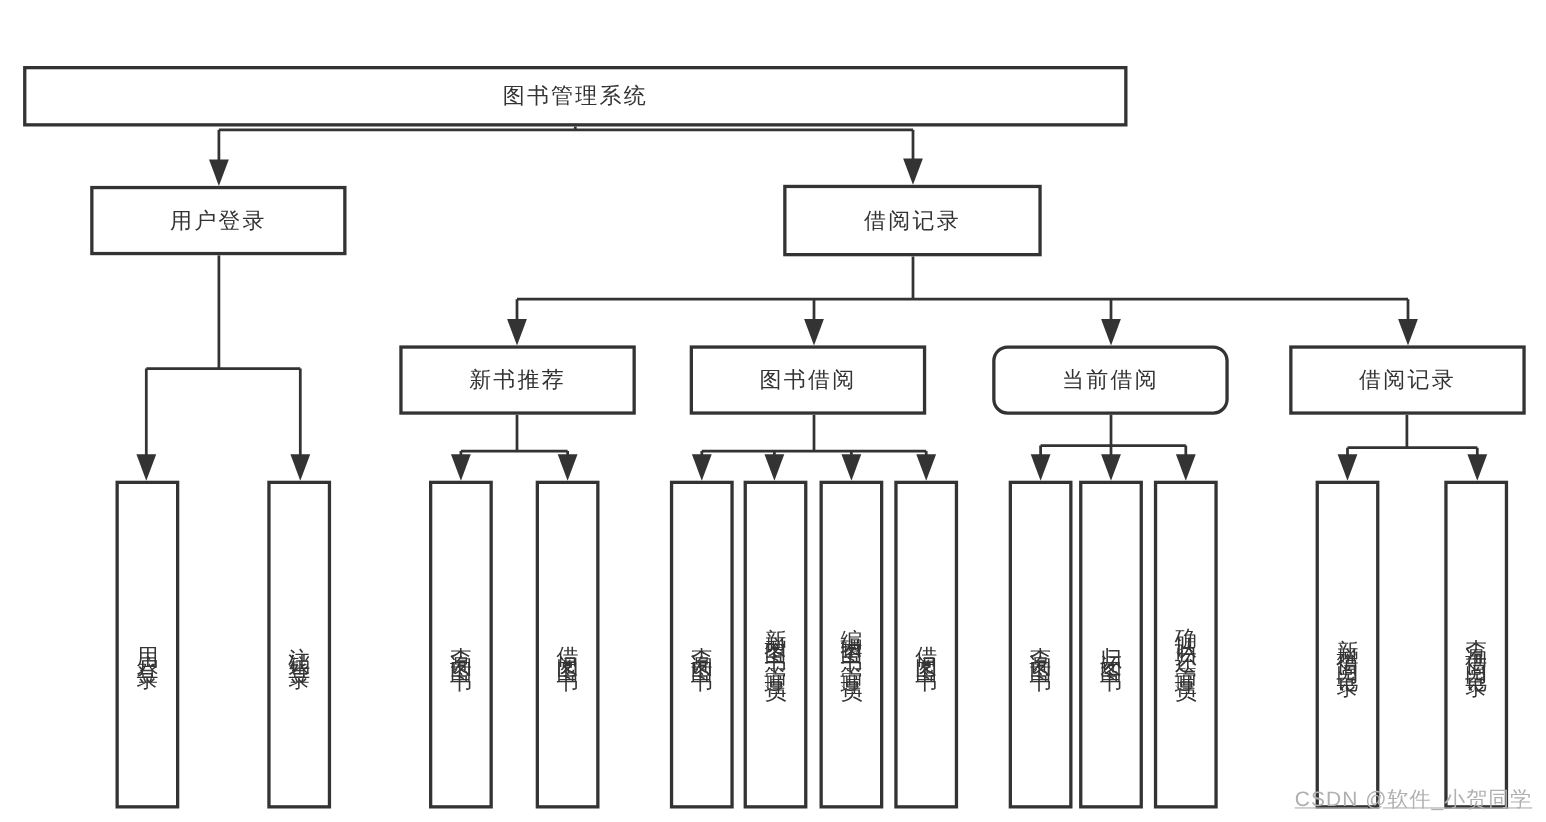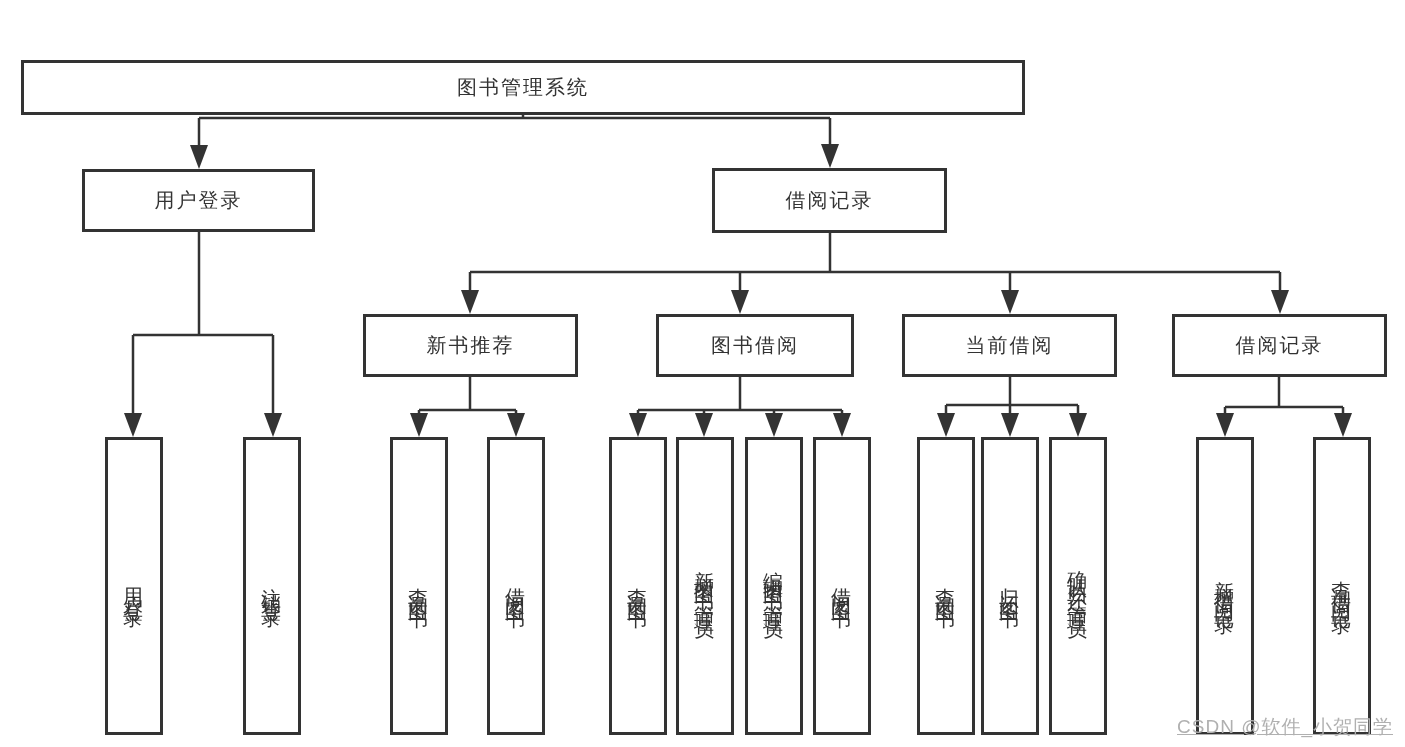--- a/index.html
+++ b/index.html
@@ -35,22 +35,22 @@
     text-orientation: mixed;
     letter-spacing: 7px;
     font-size: 20px;
     color: #333333;
   }
   
   #root       { left: 21px;   top: 13px;  width: 1004px; height: 55px; margin-top: 47px; }
   #n-user     { left: 82px;   top: 169px; width: 233px;  height: 63px; }
   #n-book     { left: 712px;  top: 168px; width: 235px;  height: 65px; }
   #n-newbook  { left: 363px;  top: 314px; width: 215px;  height: 63px; }
-  #n-borrow   { left: 656px;  top: 314px; width: 198px;  height: 63px; text-align: center; }
-  #n-current  { left: 902px;  top: 314px; width: 215px;  height: 63px; }
+  #n-borrow   { left: 627px;  top: 314px; width: 215px;  height: 63px; text-align: center; }
+  #n-current  { left: 902px;  top: 314px; width: 215px;  height: 63px; border-radius: 14px; }
   #n-record   { left: 1172px; top: 314px; width: 215px;  height: 63px; }
   
   .vleaf { top: 437px; width: 58px; height: 298px; }
   #l1  { left: 105px; }
   #l2  { left: 243px; }
   #l3  { left: 390px; }
   #l4  { left: 487px; }
   #l5  { left: 609px; }
   #l6  { left: 676px; }
   #l7  { left: 745px; }

